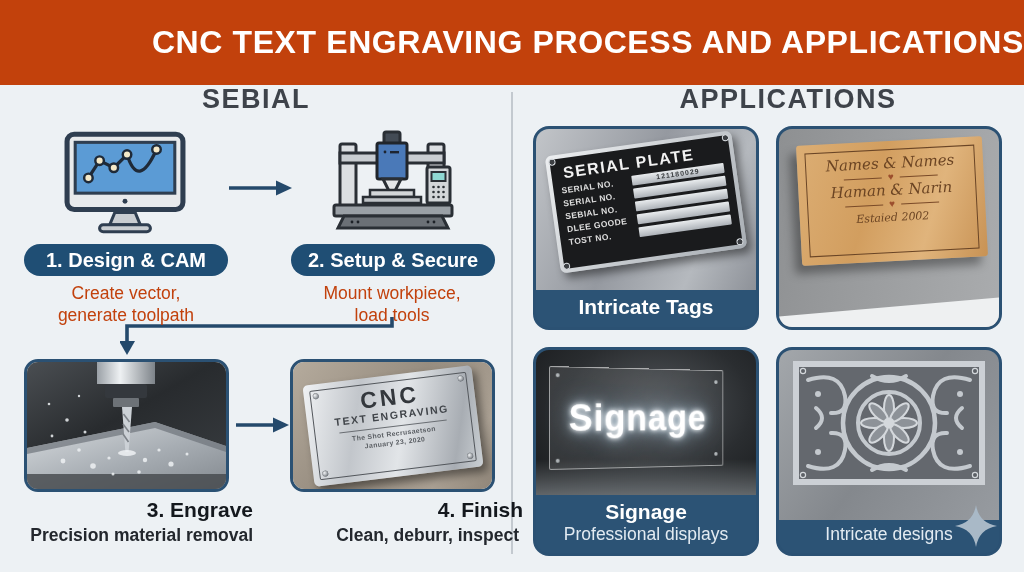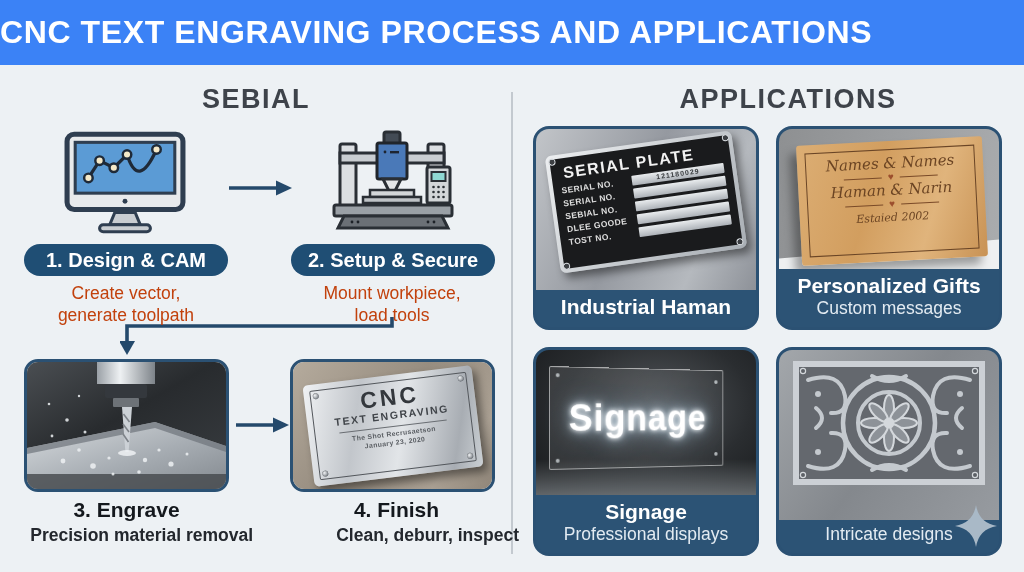--- a/index.html
+++ b/index.html
@@ -1,35 +1,35 @@
 <!DOCTYPE html>
 <html><head>
 <meta charset="utf-8">
 <style>
   html,body{margin:0;padding:0}
   body{width:1024px;height:572px;background:#edf1f4;font-family:"Liberation Sans",sans-serif;position:relative;overflow:hidden}
 
   
-  .banner{position:absolute;left:0;top:0;width:1024px;height:65px;background:#3b82f6;display:flex;align-items:center;justify-content:flex-start}
+  .banner{position:absolute;left:0;top:0;width:1024px;height:85px;background:#c2410c;display:flex;align-items:center;justify-content:flex-end}
   .banner-title{color:#ffffff;font-size:32px;font-weight:800;letter-spacing:.6px;white-space:nowrap}
 
   .divider{position:absolute;left:511px;top:92px;width:2px;height:462px;background:#c3c9cf}
 
   .section-heading{position:absolute;top:84px;width:512px;text-align:center;font-size:27px;font-weight:800;color:#3e434a;letter-spacing:1.5px}
   #process-heading{left:0}
   #applications-heading{left:532px}
 
   
   .pill{position:absolute;height:32px;background:#1f4e74;border-radius:16px;color:#fff;font-weight:700;font-size:20px;display:flex;align-items:center;justify-content:center;box-sizing:border-box;padding:0 8px;white-space:nowrap}
   #pill1{left:24px;top:244px;width:204px}
   #pill2{left:291px;top:244px;width:204px}
   .step-desc{position:absolute;text-align:center;font-size:17.5px;line-height:22px;color:#c2410c;font-weight:500}
   #desc1{left:0;top:282px;width:252px}
   #desc2{left:266px;top:282px;width:252px}
-  .step-label{position:absolute;text-align:center;font-weight:800;font-size:21px;color:#14181d}
+  .step-label{position:absolute;text-align:right;font-weight:800;font-size:21px;color:#14181d}
   #label3{left:0;top:498px;width:253px}
   #label4{left:270px;top:498px;width:253px}
   .step-sub{position:absolute;text-align:right;font-size:17.5px;color:#23272d;font-weight:700}
   #sub3{left:0;top:525px;width:253px}
   #sub4{left:266px;top:525px;width:253px}
 
   .icon-abs{position:absolute}
   .arrow-abs{position:absolute}
 
   
@@ -284,21 +284,21 @@
           <span class="serial-bar"></span>
         </div>
         <div class="hole tl"></div>
         <div class="hole tr"></div>
         <div class="hole bl"></div>
         <div class="hole br"></div>
       </div>
     </div>
   </div>
   <div class="card-caption">
-    <div class="card-title">Industrial Haman</div>
+    <div class="card-title">Intricate Tags</div>
   </div>
 </div>
 
 <div class="app-card" id="card2">
   <div class="card-photo">
     <div class="gift-bg"></div>
     <div class="gift-ledge"></div>
     <div class="wood-plaque">
       <div class="wood-border"></div>
       <div class="wood-text wood-line1">Names &amp; Names</div>
@@ -308,24 +308,20 @@
         <span class="dash"></span>
       </div>
       <div class="wood-text wood-line2">Haman &amp; Narin</div>
       <div class="wood-heart-row">
         <span class="dash"></span>
         <span>♥</span>
         <span class="dash"></span>
       </div>
       <div class="wood-text wood-line3">Estaied 2002</div>
     </div>
-  </div>
-  <div class="card-caption">
-    <div class="card-title">Personalized Gifts</div>
-    <div class="card-sub">Custom messages</div>
   </div>
 </div>
 
 <div class="app-card" id="card3">
   <div class="card-photo">
     <div class="sign-bg"></div>
     <div class="glass">
       <div class="glass-screw gs-tl"></div>
       <div class="glass-screw gs-tr"></div>
       <div class="glass-screw gs-bl"></div>

